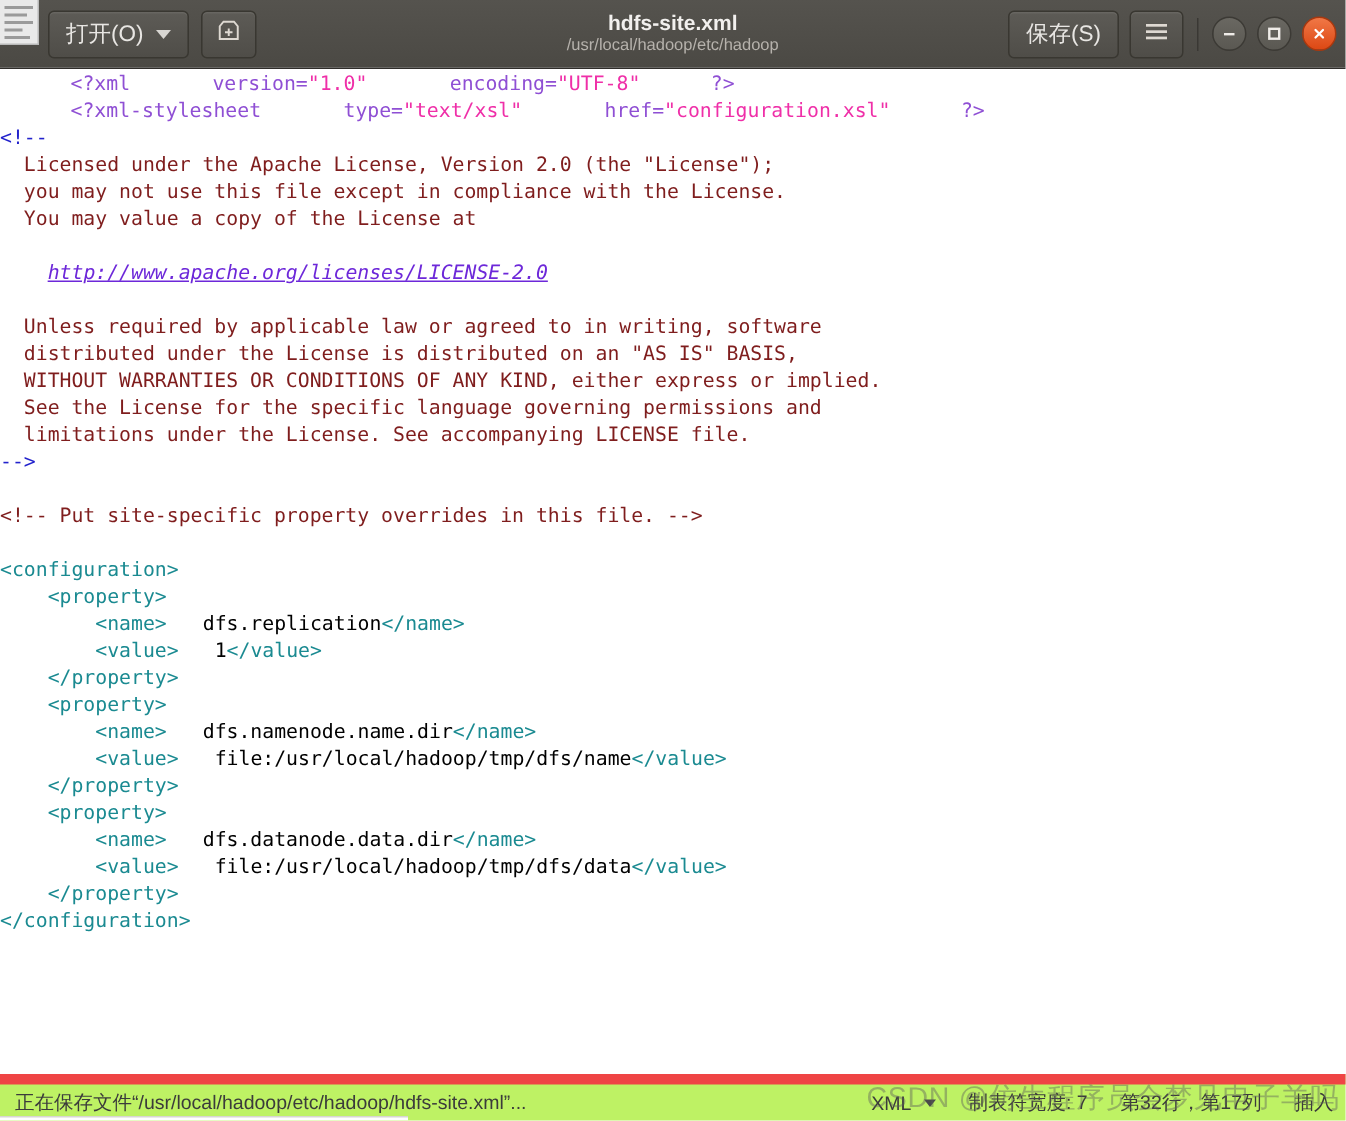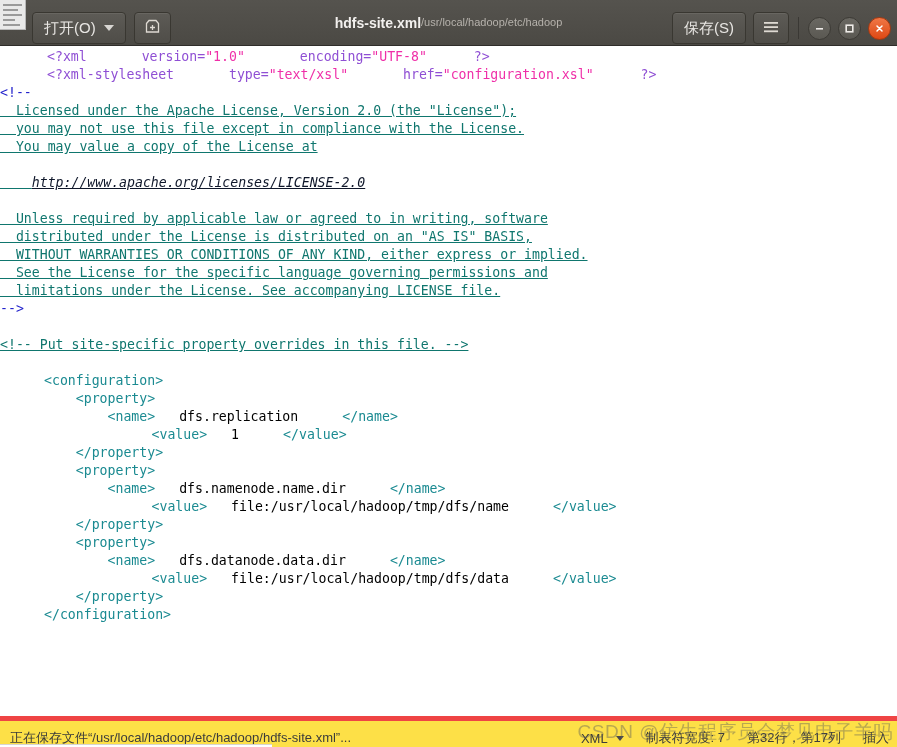--- a/index.html
+++ b/index.html
@@ -16,21 +16,21 @@
   }
 
   
   .titlebar {
     position: relative;
     height: 46px;
     box-sizing: border-box;
     background: linear-gradient(to bottom, #55534e 0%, #4b4944 100%);
     border-bottom: 1px solid #2f2d2a;
     display: flex;
-    align-items: flex-start;
+    align-items: center;
     padding: 12px 6px;
     overflow: hidden;
   }
   .tb-left {
     display: flex;
     align-items: center;
     gap: 8px;
     flex: 0 0 auto;
     z-index: 3;
   }
@@ -64,21 +64,21 @@
     width: 0; height: 0;
     border-left: 5px solid transparent;
     border-right: 5px solid transparent;
     border-top: 6px solid #d8d6d2;
     margin-left: 2px;
   }
   .title-center {
     position: absolute;
     left: 0; right: 0; top: 0; bottom: 0;
     display: flex;
-    flex-direction: row;
+    flex-direction: column;
     align-items: center;
     justify-content: center;
     pointer-events: none;
     z-index: 1;
   }
   .title-main {
     color: #f2f0ee;
     font-size: 14px;
     font-weight: bold;
     line-height: 16px;
@@ -148,34 +148,34 @@
     font-family: "DejaVu Sans Mono", "Liberation Mono", monospace;
     font-size: 13.2px;
     line-height: 18px;
     white-space: pre;
     color: #000000;
     tab-size: 4;
   }
   .pi        { color: #8f4fd4; padding-left: 47px; }   
   .pistr     { color: #ef2fa8; }   
   .cmark     { color: #2222cc; }   
-  .cmt       { color: #0f766e; text-decoration: underline; }   
-  .cmtlink   { color: #0f172a; font-style: italic; text-decoration: underline; }
-  .tag       { color: #1a8a91; padding-left: 44px; }   
+  .cmt       { color: #7f1d1d; }   
+  .cmtlink   { color: #6d28d9; font-style: italic; text-decoration: underline; }
+  .tag       { color: #1a8a91; }   
   .txt       { color: #000000; margin-left: 24px; }
 
   
   .statusbar {
     position: relative;
     height: 31px;
     box-sizing: border-box;
-    background: #fde047;
-    border-top: 5px solid #ef4444;
-    display: flex;
-    align-items: flex-end;
+    background: #bef264;
+    border-top: 7px solid #ef4444;
+    display: flex;
+    align-items: center;
     font-size: 13px;
     color: #3b3b3b;
     overflow: hidden;
   }
   .sb-msg { padding-left: 10px; white-space: nowrap; }
   .sb-right {
     margin-left: auto;
     display: flex;
     align-items: center;
     gap: 22px;

